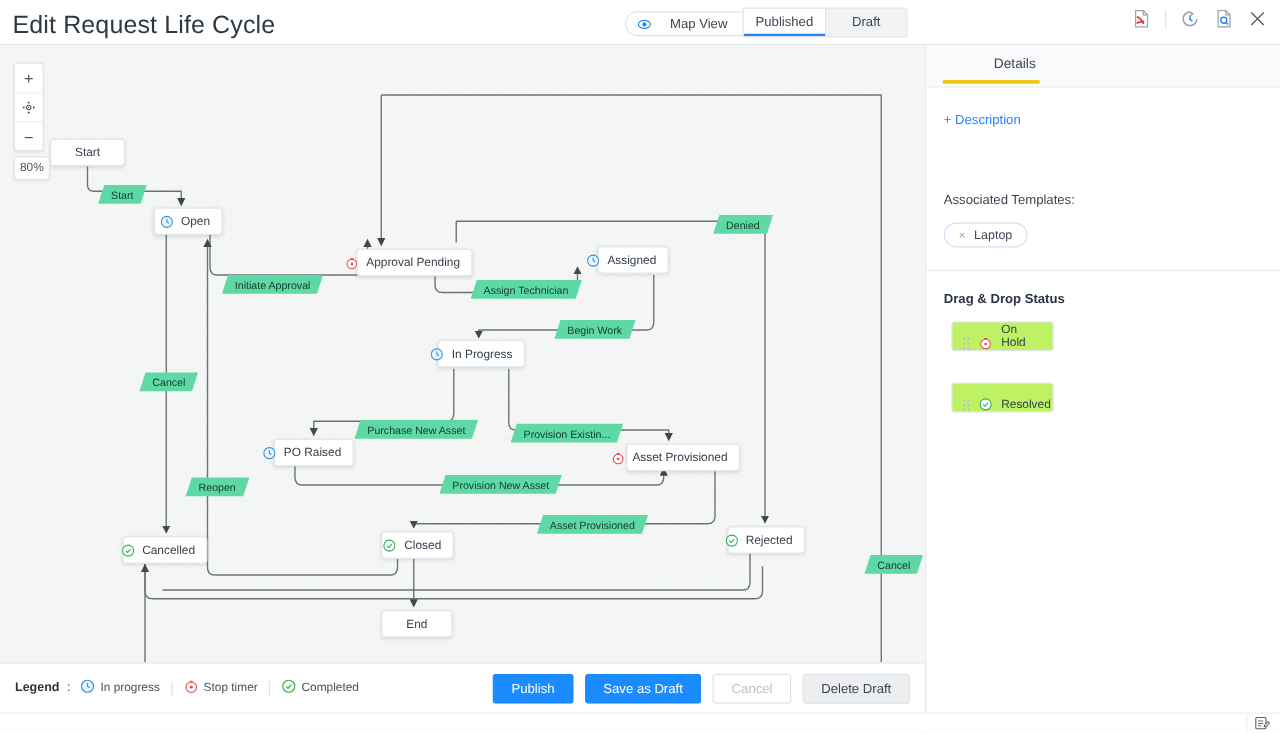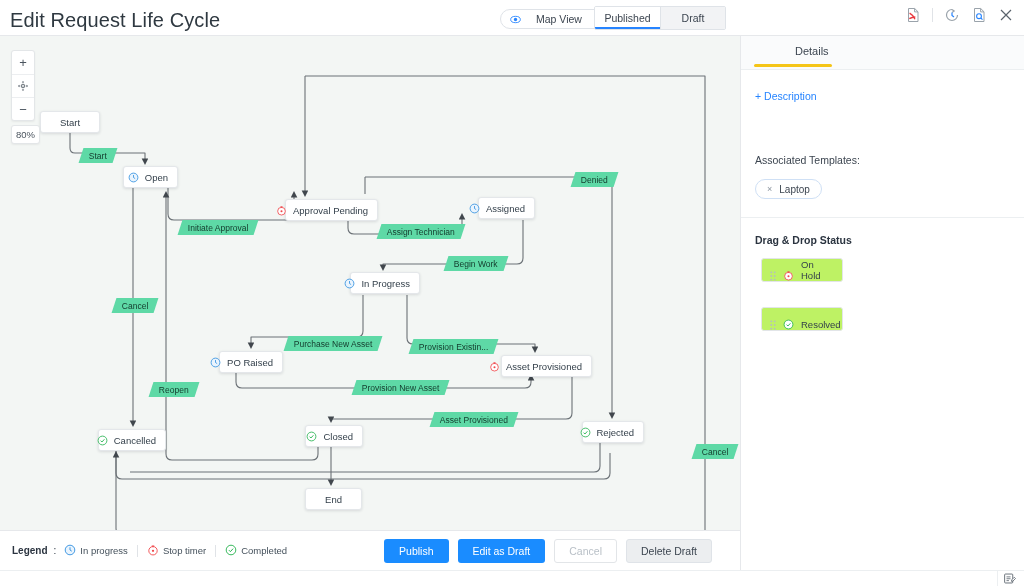--- a/index.html
+++ b/index.html
@@ -133,21 +133,21 @@
   
   .footer {
     position:absolute; left:0; top:530px; width:740px; height:40px;
     background:#fff; border-top:1px solid #e6e8eb;
     display:flex; align-items:center;
   }
   .legend-lbl { font-size:10px; font-weight:bold; color:#2b3440; margin-left:12px; }
   .legend-colon { font-size:10px; color:#2b3440; margin:0 8px 0 6px; }
   .legend-item { display:flex; align-items:center; gap:4px; font-size:9.5px; color:#44505b; }
   .legend-sep { width:1px; height:12px; background:#e0e3e7; margin:0 9px; }
-  .btns { position:absolute; right:28px; display:flex; align-items:flex-end; gap:9px;padding-left:46px; }
+  .btns { position:absolute; right:12px; display:flex; align-items:flex-end; gap:9px;padding-left:46px; }
   .btn {
     height:24px; padding:0 14px; border-radius:3px; font-size:10.5px;
     display:flex; align-items:center; justify-content:center; cursor:pointer;
     border:1px solid transparent;
   }
   .btn-primary { background:#1a8cff; color:#fff; }
   .btn-disabled { background:#fff; color:#b9c0c7; border-color:#e2e5e8; cursor:default; }
   .btn-secondary { background:#eceef0; color:#3c4550; border-color:#dfe3e8; }
 
   .bottom-strip {
@@ -443,21 +443,21 @@
         <svg class="nic" style="width:12px;height:12px" viewBox="0 0 16 16">
             <circle cx="8" cy="8" r="6.4" fill="#fff" stroke="#22b14c" stroke-width="1.2"></circle>
             <path d="M5.2 8.2l2 2 3.6-4" stroke="#22b14c" stroke-width="1.3" fill="none"></path>
           </svg>
       </span>
       <span>Completed</span>
     </span>
 
     <div class="btns">
       <div class="btn btn-primary">Publish</div>
-      <div class="btn btn-primary">Edit as Draft</div>
+      <div class="btn btn-primary">Save as Draft</div>
       <div class="btn btn-disabled">Cancel</div>
       <div class="btn btn-secondary">Delete Draft</div>
     </div>
   </div>
 
   <div class="panel">
     <div class="panel-tabbar">
       <div class="panel-tab">Details</div>
     </div>
     <div class="panel-body">

